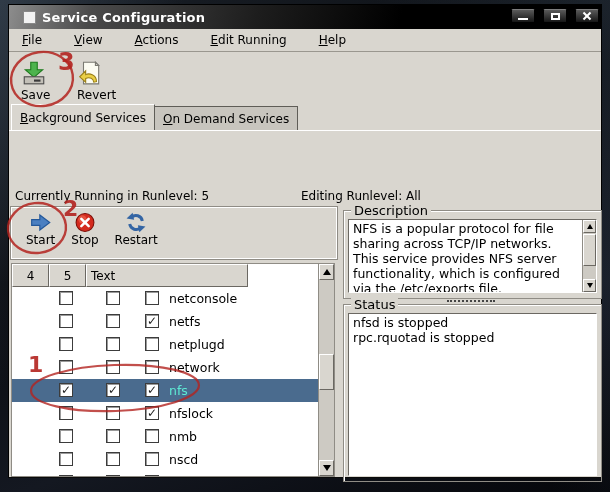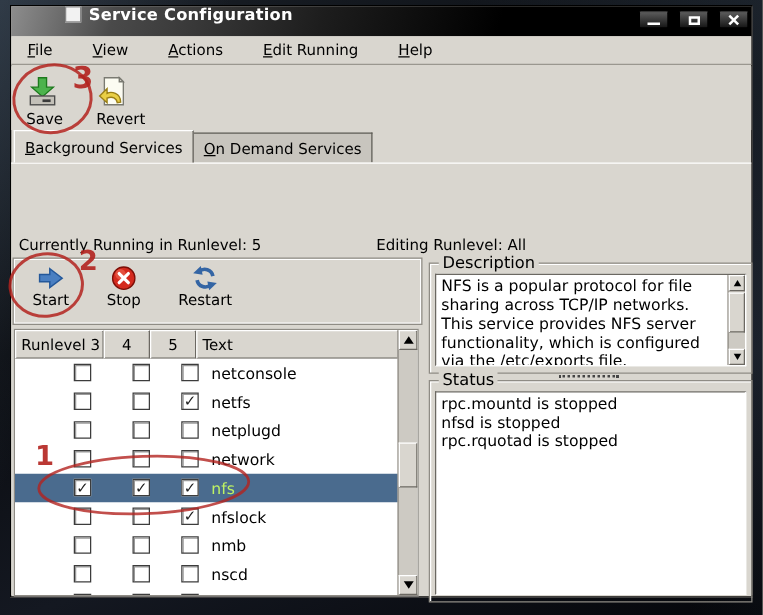--- a/index.html
+++ b/index.html
@@ -17,21 +17,21 @@
       linear-gradient(160deg, #1a2028 0%, #0a0c10 40%, #141821 70%, #05060a 100%);
   }
   .window {
     position:absolute; left:8px; top:4px; width:594px; height:474px;
     background:#d9d6cf; border:1px solid #000; border-bottom:2px solid #0a0a0a;
   }
   
   .titlebar {
     position:absolute; left:0; top:0; width:100%; height:24px;
     background:linear-gradient(105deg,#8d8d8d 0%,#4a4a4a 14%,#1d1d1d 42%,#000 66%,#000 100%);
-    display:flex; padding-left:29px;
+    display:flex; align-items:center;
   }
   .title-icon { width:13px; height:13px; background:#f2f2f2; border:1px solid #888; margin:0 6px 0 14px; }
   .title-text { color:#fff; font-weight:bold; font-size:13px; letter-spacing:.2px; }
   .win-btns { position:absolute; right:2px; top:4px; display:flex; gap:8px; }
   .win-btn {
     width:24px; height:14px; border-radius:2px;
     background:linear-gradient(#5a5a5a,#161616);
     border:1px solid #000; border-top-color:#7d7d7d;
     display:flex; align-items:center; justify-content:center;
   }
@@ -76,21 +76,21 @@
     position:absolute; left:0; top:125px; width:100%; height:347px;
     background:#d9d6cf; border-top:1px solid #fff;
   }
   .intro { position:absolute; left:4px; top:7px; white-space:pre-line; line-height:15px; }
   .runlevel-current { position:absolute; left:6px;  top:58px; }
   .runlevel-editing { position:absolute; left:292px; top:58px; }
   
   .action-frame {
     position:absolute; left:2px; top:76px; width:326px; height:52px;
     border:1px solid #fff; outline:1px solid #8f8c85;
-    display:flex; align-items:flex-start; padding:4px 0 0 14px; gap:30px;
+    display:flex; align-items:flex-start; padding:4px 0 0 14px; gap:16px;
   }
   .action-btn { display:flex; flex-direction:column; align-items:center; }
   .action-btn svg{ display:block; }
   
   .table-wrap {
     position:absolute; left:2px; top:132px; width:324px; height:214px;
     border:1px solid #8f8c85; background:#fff; overflow:hidden;
   }
   .thead { position:absolute; left:0; top:0; width:307px; height:23px; display:flex; }
   .th {
@@ -98,21 +98,21 @@
     border-top:1px solid #fff; border-left:1px solid #fff;
     border-right:1px solid #6b6862; border-bottom:1px solid #6b6862;
     display:flex; align-items:center;
   }
   .th1 { width:71px; padding-left:4px; }
   .th2 { width:37px; justify-content:center; }
   .th3 { width:37px; justify-content:center; }
   .th4 { width:162px; padding-left:4px; }
   .tbody { position:absolute; left:0; top:23px; width:307px; height:189px; overflow:hidden; background:#fff; }
   .trow { position:relative; width:100%; height:23px; background:#fff; }
-  .trow.selected { background:#4a6b8e; color:#bef264; }
+  .trow.selected { background:#4a6b8e; color:#5eead4; }
   .cb {
     position:absolute; top:4px; width:14px; height:14px;
     background:#fff; border:1px solid #3c3c3c;
     box-shadow:inset 1px 1px 0 #9a9a9a;
   }
   .cb1 { left:47px; } .cb2 { left:94px; } .cb3 { left:133px; }
   .cb.checked::after {
     content:"✓"; position:absolute; left:1px; top:-1px;
     font-size:12px; font-weight:bold; color:#1c1c1c; line-height:14px;
   }
@@ -249,21 +249,20 @@
             <polygon points="13.2,19.2 19,13.8 11.8,12.6" fill="#3465a4"></polygon>
             <path d="M16 8.5 a6.2 6.2 0 0 0 -10.5 -3.4" fill="none" stroke="#3465a4" stroke-width="2.8"></path>
             <polygon points="6.8,0.8 1,6.2 8.2,7.4" fill="#3465a4"></polygon>
           </svg>
           <span>Restart</span>
         </div>
       </div>
 
       <div class="table-wrap">
         <div class="thead">
-          <div class="th th1">Runlevel 3</div>
           <div class="th th2">4</div>
           <div class="th th3">5</div>
           <div class="th th4">Text</div>
         </div>
         <div class="tbody">
             <div class="trow">
       <span class="cb cb1"></span>
       <span class="cb cb2"></span>
       <span class="cb cb3"></span>
       <span class="svc-name">netconsole</span>
@@ -342,21 +341,20 @@
               </div>
           </div>
         </div>
         <div class="focus-dots"></div>
       </div>
 
       <div class="groupbox gb-status">
         <span class="gb-legend">Status</span>
         <div class="textarea status-area">
           <div style="padding-top:1px;">
-              <div class="status-line">rpc.mountd is stopped</div>
               <div class="status-line">nfsd is stopped</div>
               <div class="status-line">rpc.rquotad is stopped</div>
             </div>
         </div>
       </div>
     </div>
   </div>
 
   <svg class="annotations" width="610" height="492" viewBox="0 0 610 492">
     <ellipse cx="42" cy="79" rx="31" ry="27" fill="none" stroke="#b3231f" stroke-width="2.4" opacity="0.85" transform="rotate(-8 42 79)"></ellipse>

